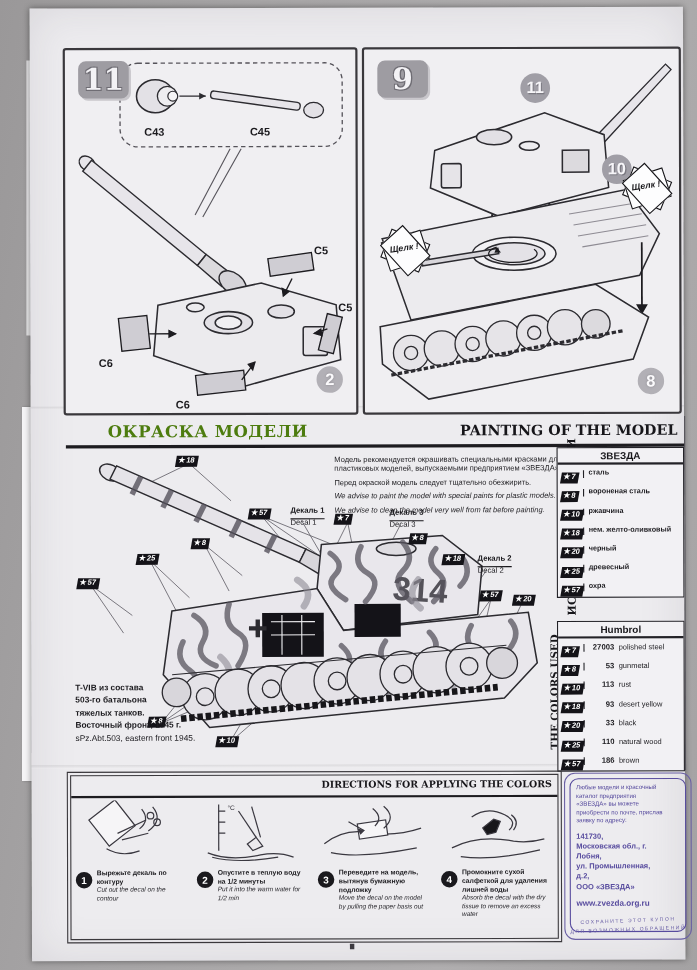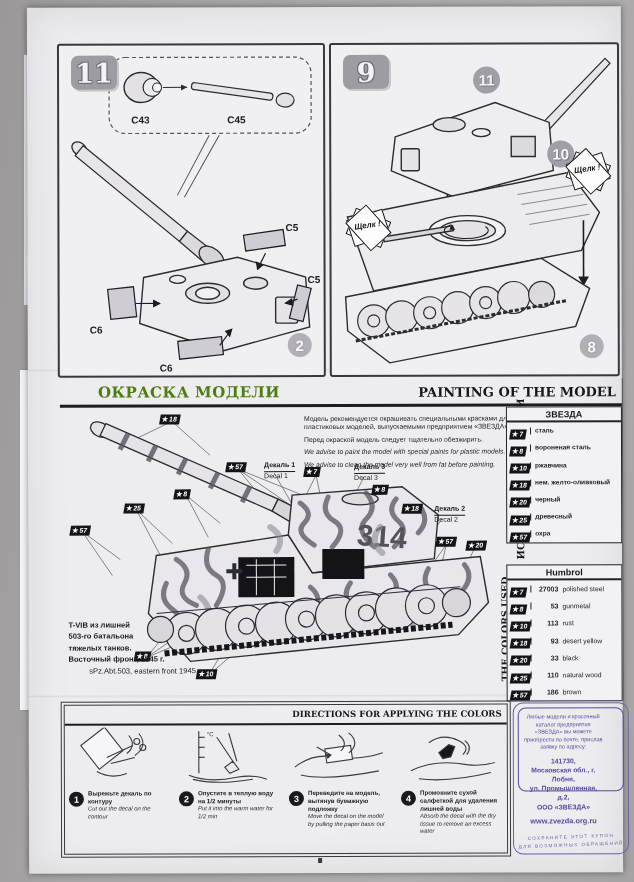--- a/index.html
+++ b/index.html
@@ -41,21 +41,21 @@
   .pt-title-ru{position:absolute;left:38px;top:4px;font-family:"DejaVu Serif","Liberation Serif",serif;
                font-weight:bold;font-size:15px;letter-spacing:.5px;color:#4d7c0f;}
   .pt-title-en{position:absolute;right:6px;top:6px;font-family:"DejaVu Serif","Liberation Serif",serif;
                font-weight:bold;font-size:13px;color:#17161a;}
   .pt-rule{position:absolute;left:0;top:25px;width:100%;height:3px;background:#1d1c20;}
   .advice{position:absolute;left:244px;top:36px;width:226px;color:#232226;}
   .advice p{margin:0 0 4px 0;font-size:6.8px;line-height:1.25;}
   .advice p.en{font-style:italic;}
   .caption{position:absolute;left:8px;top:240px;width:150px;font-size:7.6px;font-weight:bold;
            line-height:1.5;color:#1c1b1f;}
-  .caption .en{font-weight:normal;text-align:center;}
+  .caption .en{font-weight:normal;}
 
   .chip{position:absolute;background:#141318;color:#ffffff;font-weight:bold;font-size:6.8px;
         padding:1px 3px 1px 2px;transform:skewX(-10deg);white-space:nowrap;line-height:1.1;}
   .chip::before{content:"\2605";font-size:7px;margin-right:1px;}
   .dlabel{position:absolute;font-size:7px;color:#17161a;line-height:1.25;}
   .dlabel .ru{font-weight:bold;border-bottom:1px solid #17161a;padding-bottom:1px;}
 
   .side-label{position:absolute;font-weight:bold;color:#17161a;transform:rotate(-90deg);
               transform-origin:center;white-space:nowrap;font-family:"DejaVu Serif","Liberation Serif",serif;}
   .paint-table{position:absolute;width:114px;border:1.6px solid #232227;background:#f2f1f4;}
@@ -82,22 +82,22 @@
   .dstep .art{width:100%;height:58px;}
   .dstep .cap{display:flex;gap:4px;padding:0 2px;}
   .dstep .ball{flex:0 0 15px;width:15px;height:15px;border-radius:50%;background:#1a191d;color:#fff;
                font-weight:bold;font-size:9px;display:flex;align-items:center;justify-content:center;margin-top:2px;}
   .dstep .ru{font-size:6.2px;font-weight:bold;color:#1c1b1f;line-height:1.3;}
   .dstep .en{font-size:5.9px;font-style:italic;color:#2a292e;line-height:1.25;}
 
   
   .coupon{position:absolute;left:484px;top:696px;width:114px;height:150px;border:1px solid #6b61a4;
           border-radius:10px;color:#574b9e;}
-  .coupon .inner{position:absolute;left:4px;top:4px;right:4px;height:84px;border:1.6px solid #574b9e;
-          border-radius:8px;text-align:center;padding:5px 20px 0 5px;box-sizing:border-box;}
+  .coupon .inner{position:absolute;left:4px;top:4px;right:4px;height:140px;border:1.6px solid #574b9e;
+          border-radius:8px;padding:5px 20px 0 5px;box-sizing:border-box;}
   .coupon .t1{font-size:5.6px;line-height:1.35;}
   .coupon .addr{margin-top:5px;font-size:6.8px;font-weight:bold;line-height:1.35;}
   .coupon .web{margin-top:5px;font-size:7.4px;font-weight:bold;}
   .coupon .keep{position:absolute;left:0;bottom:4px;width:100%;text-align:center;font-size:4.6px;
           letter-spacing:1.4px;line-height:1.7;color:#6d63a8;transform:rotate(-2deg);}
   .pagemark{position:absolute;left:289px;top:851px;width:4px;height:5px;background:#3c3a40;}
 </style>
 </head>
 <body>
 
@@ -402,21 +402,21 @@
       <div class="chip" style="left:10px;top:146px;">57</div>
       <div class="chip" style="left:244px;top:88px;">7</div>
       <div class="chip" style="left:312px;top:106px;">8</div>
       <div class="chip" style="left:342px;top:125px;">18</div>
       <div class="chip" style="left:376px;top:158px;">57</div>
       <div class="chip" style="left:406px;top:162px;">20</div>
       <div class="chip" style="left:74px;top:272px;">8</div>
       <div class="chip" style="left:136px;top:290px;">10</div>
 
       <div class="caption">
-        <div>T-VIB из лишней</div>
+        <div>T-VIB из состава</div>
         <div>503-го батальона</div>
         <div>тяжелых танков.</div>
         <div>Восточный фронт, 1945 г.</div>
         <div class="en">sPz.Abt.503, eastern front 1945.</div>
       </div>
 
       <div class="side-label" style="left:380px;top:95px;font-size:10px;">ИСПОЛЬЗУЕМЫЕ КРАСКИ</div>
       <div class="side-label" style="left:392px;top:245px;font-size:9.4px;">THE COLORS USED</div>
 
       <div class="paint-table" style="left:446px;top:186px;">

